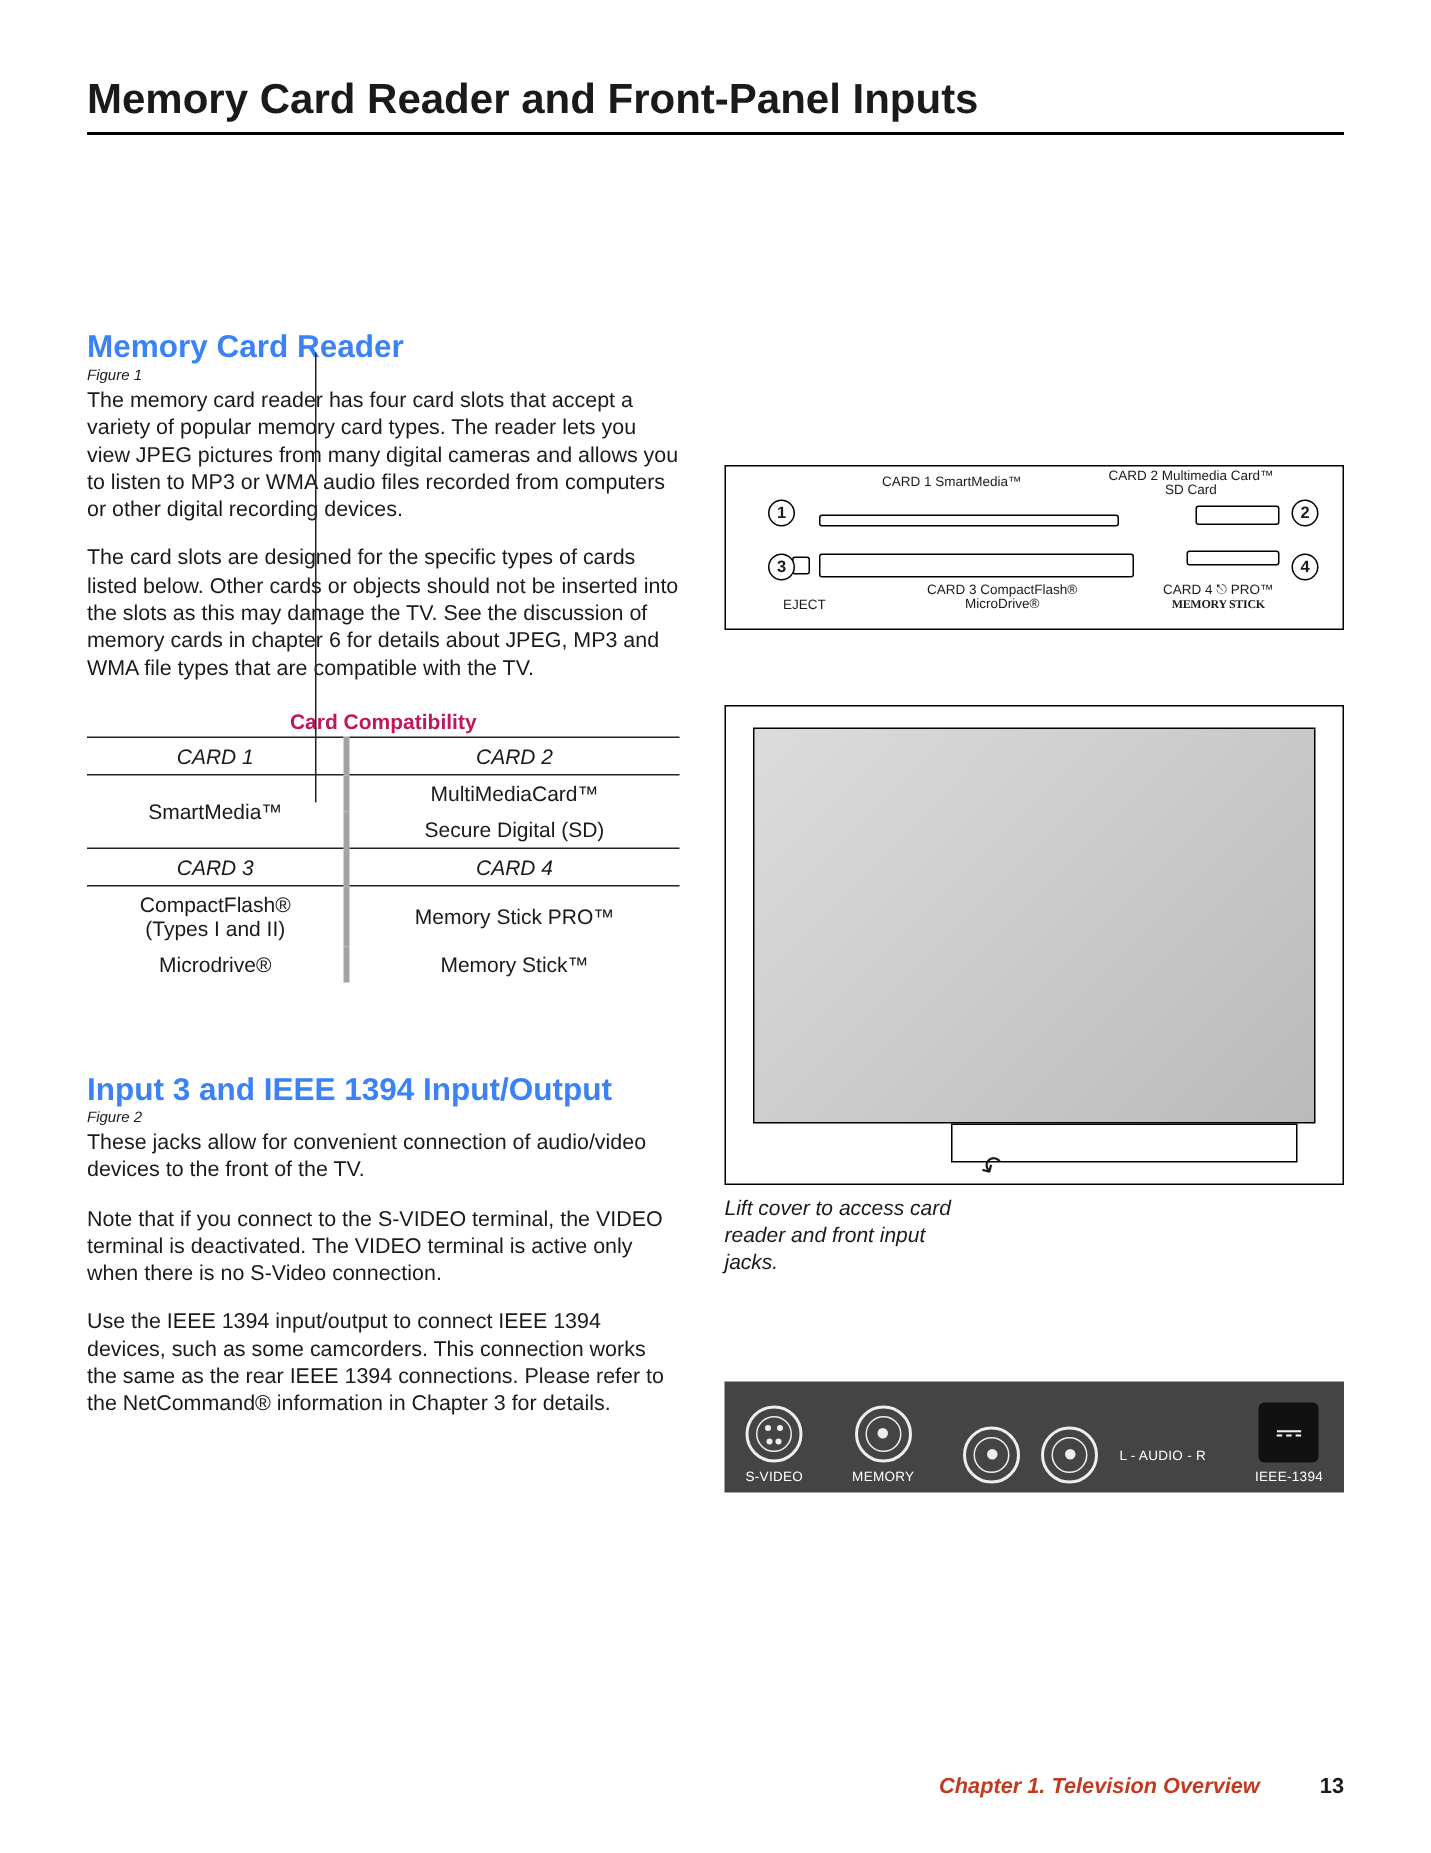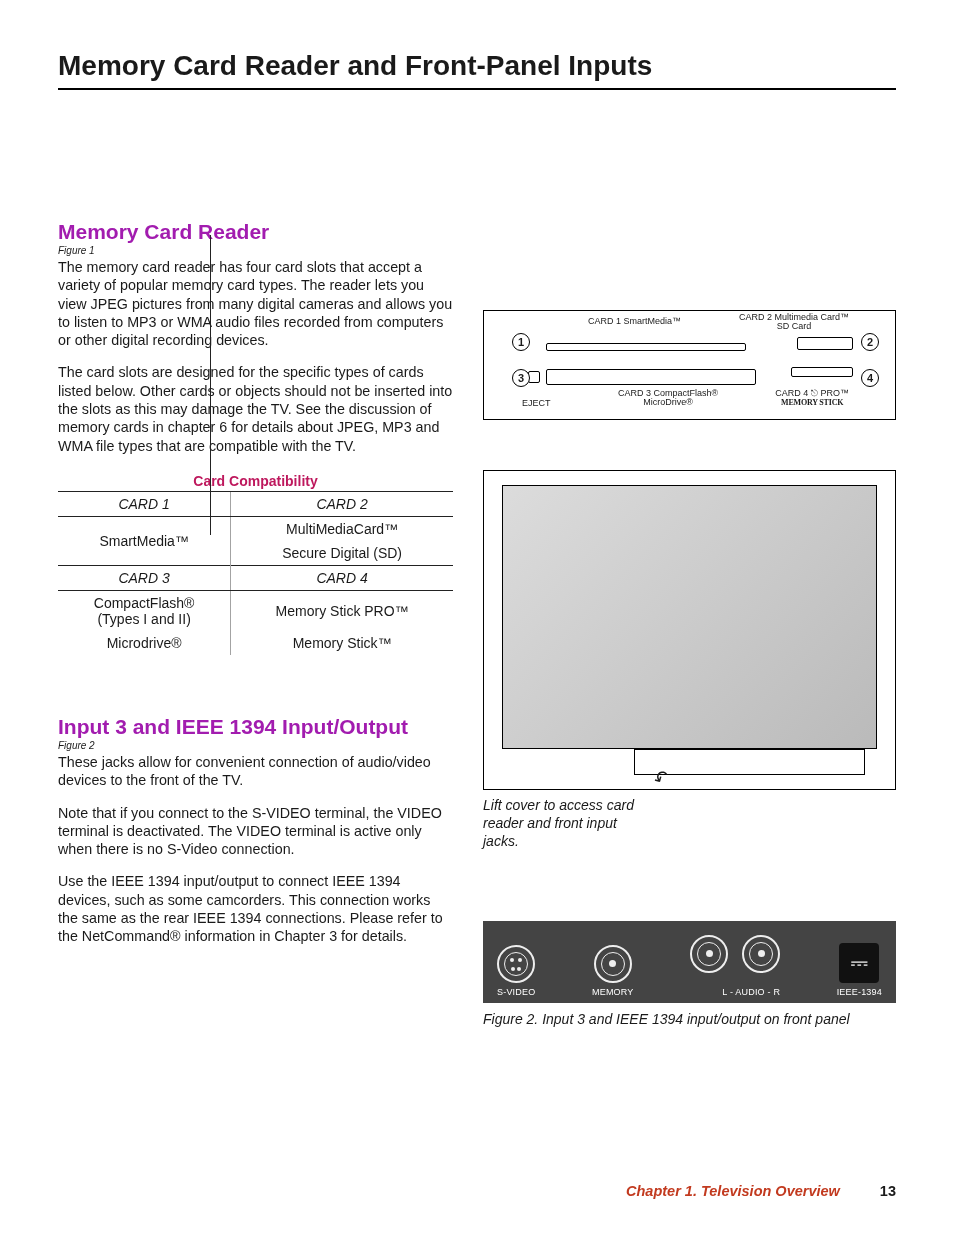--- a/index.html
+++ b/index.html
@@ -22,21 +22,21 @@
     margin-top: 6px;
   }
   .columns {
     display: flex;
     gap: 30px;
     margin-top: 130px;
   }
   .col-left { flex: 0 0 395px; }
   .col-right { flex: 1; }
   h2.section {
-    color: #a21caf;
+    color: #3b82f6;
     font-size: 21px;
     font-weight: bold;
     margin: 0 0 1px 0;
   }
   .fig-label {
     font-style: italic;
     font-size: 10px;
     margin: 0 0 2px 0;
   }
   p.body {
@@ -57,21 +57,21 @@
     border-collapse: collapse;
     font-size: 14px;
     margin-top: 2px;
   }
   table.compat td {
     padding: 4px 6px;
     text-align: center;
     vertical-align: middle;
   }
   .hd { font-style: italic; border-top: 1px solid #222; }
-  .bl { border-left: 1px solid #a3a3a3; }
+  .bl { border-left: 4px solid #a3a3a3; }
   .bt { border-top: 1px solid #222; }
   .bb { border-bottom: 1px solid #222; }
   
   .reader-box {
     border: 1.5px solid #000;
     position: relative;
     height: 110px;
     margin-top: 90px;
   }
   .slot {
@@ -322,40 +322,39 @@
         <div class="jlabel">S-VIDEO</div>
       </div>
       <div class="jack">
         <div class="ring">
             <div class="inner">
               <div class="dot"></div>
             </div>
           </div>
         <div class="jlabel">MEMORY</div>
       </div>
-      <div class="jack audio-group" style="flex-direction:column; ">
+      <div class="jack audio-group" style="flex-direction:row; align-items:center">
         <div class="pair">
           <div class="ring">
               <div class="inner">
                 <div class="dot"></div>
               </div>
             </div>
           <div class="ring">
               <div class="inner">
                 <div class="dot"></div>
               </div>
             </div>
         </div>
         <div class="jlabel">L   -   AUDIO   -   R</div>
       </div>
       <div class="jack">
         <div class="fw">⎓</div>
         <div class="jlabel">IEEE-1394</div>
       </div>
     </div>
-    <div class="fig-caption">Figure 2.  Input 3 and IEEE 1394 input/output on front panel</div>
   </div>
 </div>
 
 <div class="footer">
   <span class="chap">Chapter 1. Television Overview</span>
   <span class="pg">13</span>
 </div>
 
 </body></html>

